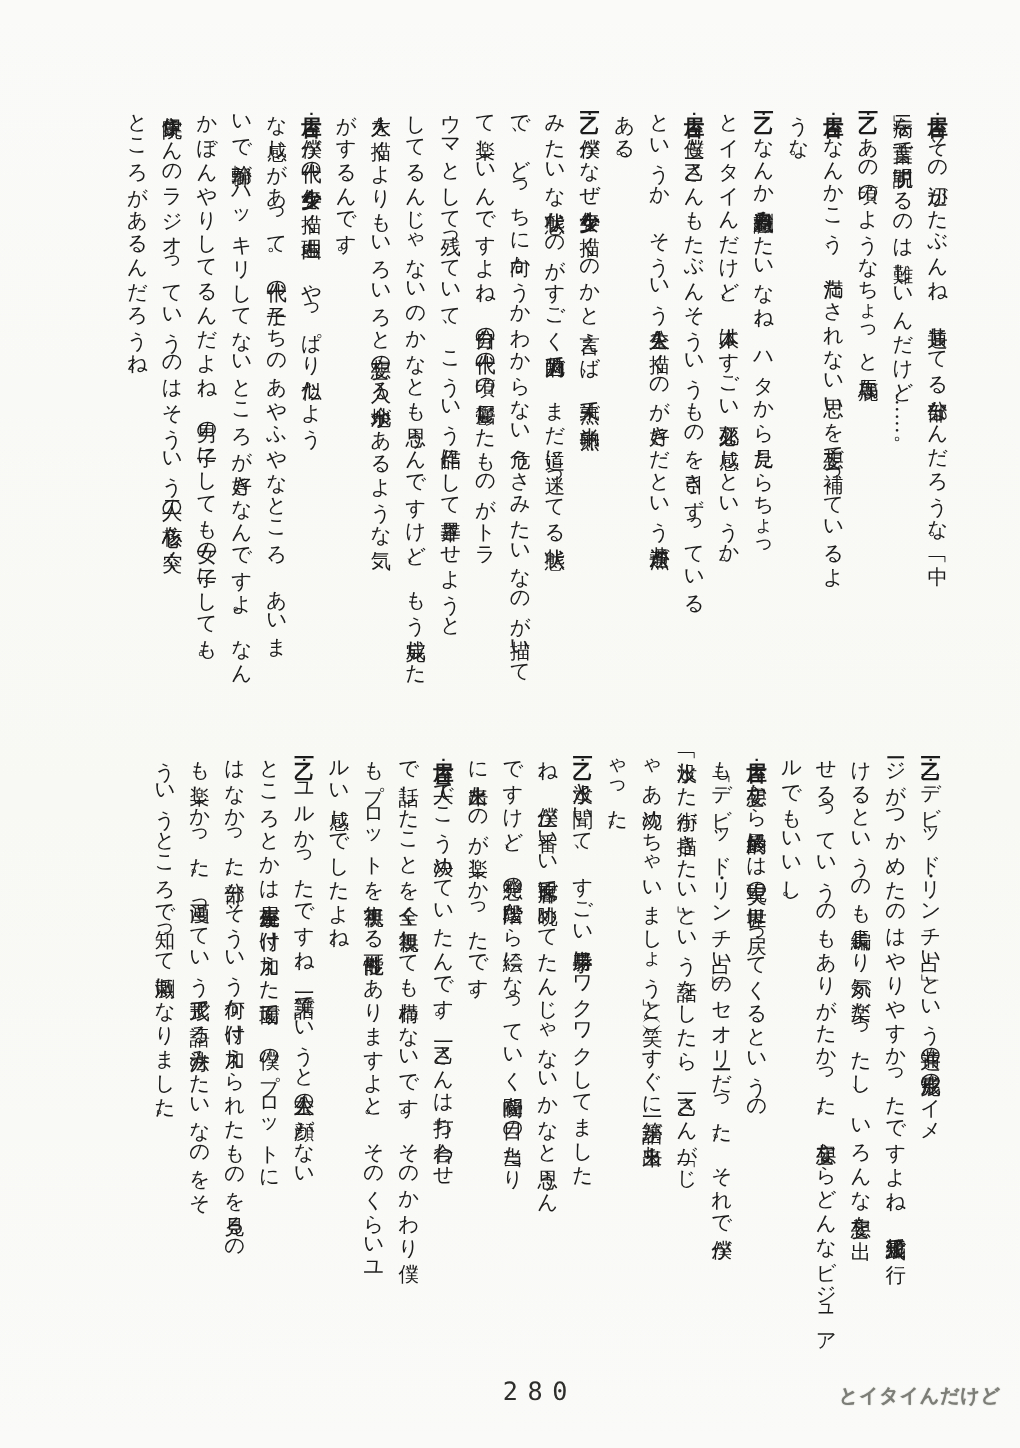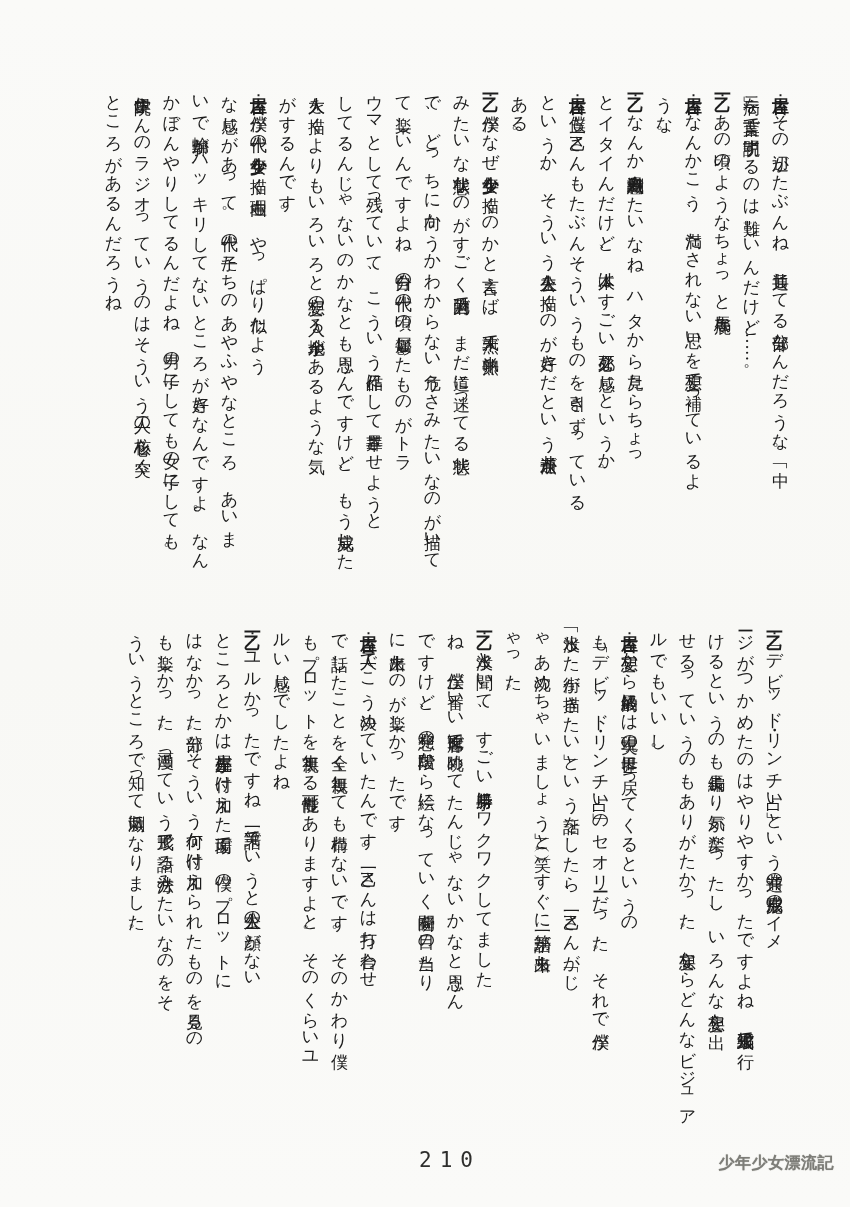--- a/index.html
+++ b/index.html
@@ -111,17 +111,17 @@
       <div class="line"><span>で話したことを全く無視しても構わないです。そのかわり僕</span></div>
       <div class="line"><span>もプロットを無視する可能性もありますよと。そのくらいユ</span></div>
       <div class="line"><span>ルい感じでしたよね。</span></div>
       <div class="line"><span class="speaker">乙一</span><span>：ユルかったですね。第一話でいうと主人公の顔がない</span></div>
       <div class="line"><span>ところとかは古屋先生が付け加えた場面で、僕のプロットに</span></div>
       <div class="line"><span>はなかった部分。そういう何か付け加えられたものを見るの</span></div>
       <div class="line"><span>も楽しかった。漫画っていう形式で語る方法みたいなのをそ</span></div>
       <div class="line"><span>ういうところで知って刺激になりました。</span></div>
     </div>
 
-  <div class="page-number">210</div>
+  <div class="page-number">280</div>
 
-  <div class="running-title">少年少女漂流記</div>
+  <div class="running-title">とイタイんだけど</div>
 
 </div>
 
 </body></html>

